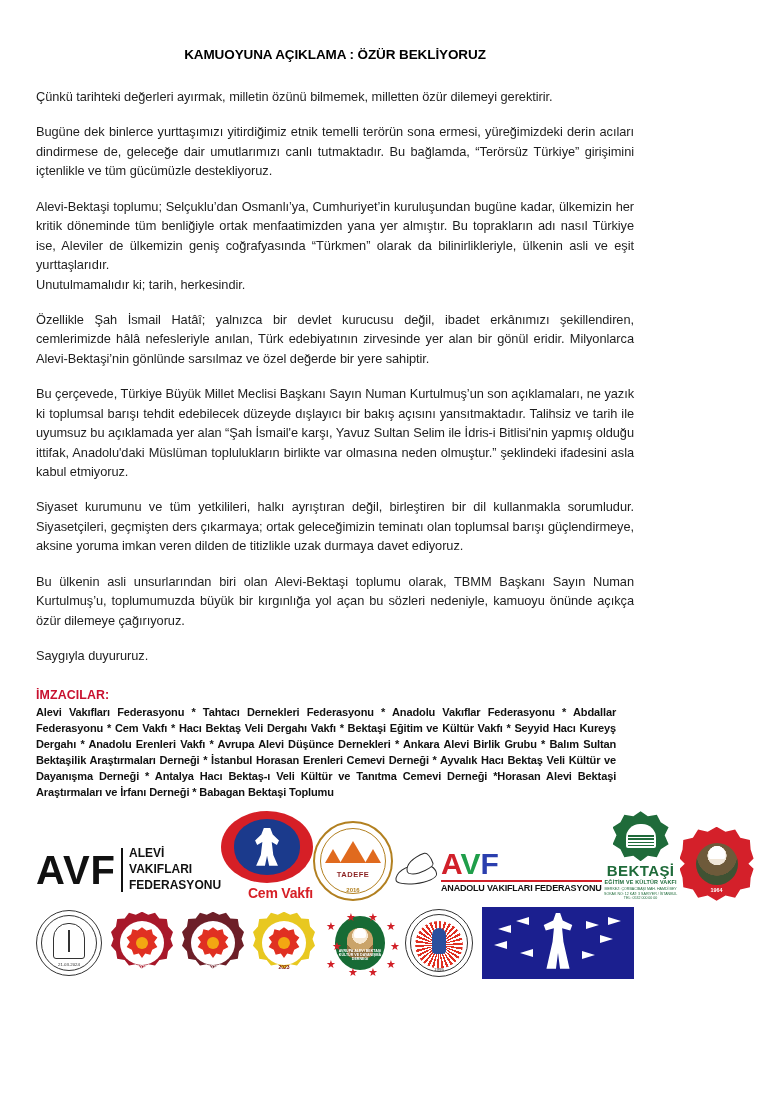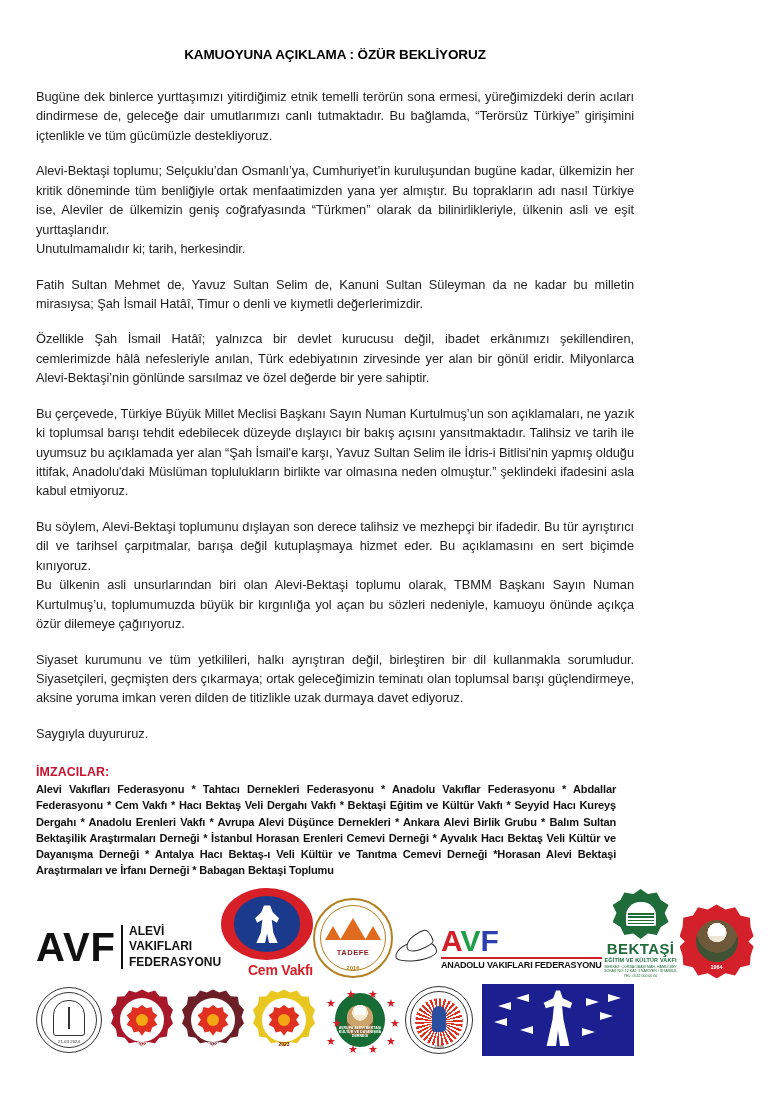--- a/index.html
+++ b/index.html
@@ -282,29 +282,28 @@
   .flag .dove.r { border-right: none; border-left: 13px solid #fff; }
 </style>
 </head>
 <body>
 
 <div class="page">
 
   <h1 class="doc-title">KAMUOYUNA AÇIKLAMA : ÖZÜR BEKLİYORUZ</h1>
 
   <div class="body-block">
+    <p class="para">Çünkü tarihteki değerleri ayırmak, milletin özünü bilmemek, milletten özür dilemeyi gerektirir.</p>
     <p class="para">Bugüne dek binlerce yurttaşımızı yitirdiğimiz etnik temelli terörün sona ermesi, yüreğimizdeki derin acıları dindirmese de, geleceğe dair umutlarımızı canlı tutmaktadır. Bu bağlamda, “Terörsüz Türkiye” girişimini içtenlikle ve tüm gücümüzle destekliyoruz.</p>
     <p class="para tight">Alevi-Bektaşi toplumu; Selçuklu’dan Osmanlı’ya, Cumhuriyet’in kuruluşundan bugüne kadar, ülkemizin her kritik döneminde tüm benliğiyle ortak menfaatimizden yana yer almıştır. Bu toprakların adı nasıl Türkiye ise, Aleviler de ülkemizin geniş coğrafyasında “Türkmen” olarak da bilinirlikleriyle, ülkenin asli ve eşit yurttaşlarıdır.</p>
     <p class="para">Unutulmamalıdır ki; tarih, herkesindir.</p>
-    <p class="para">Fatih Sultan Mehmet de, Yavuz Sultan Selim de, Kanuni Sultan Süleyman da ne kadar bu milletin mirasıysa; Şah İsmail Hatâî, Timur o denli ve kıymetli değerlerimizdir.</p>
     <p class="para">Özellikle Şah İsmail Hatâî; yalnızca bir devlet kurucusu değil, ibadet erkânımızı şekillendiren, cemlerimizde hâlâ nefesleriyle anılan, Türk edebiyatının zirvesinde yer alan bir gönül eridir. Milyonlarca Alevi-Bektaşi’nin gönlünde sarsılmaz ve özel değerde bir yere sahiptir.</p>
     <p class="para">Bu çerçevede, Türkiye Büyük Millet Meclisi Başkanı Sayın Numan Kurtulmuş’un son açıklamaları, ne yazık ki toplumsal barışı tehdit edebilecek düzeyde dışlayıcı bir bakış açısını yansıtmaktadır. Talihsiz ve tarih ile uyumsuz bu açıklamada yer alan “Şah İsmail'e karşı, Yavuz Sultan Selim ile İdris-i Bitlisi'nin yapmış olduğu ittifak, Anadolu'daki Müslüman toplulukların birlikte var olmasına neden olmuştur.” şeklindeki ifadesini asla kabul etmiyoruz.</p>
-    <p class="para tight">Bu söylem, Alevi-Bektaşi toplumunu dışlayan son derece talihsiz ve mezhepçi bir ifadedir. Bu tür ayrıştırıcı dil ve tarihsel çarpıtmalar, barışa değil kutuplaşmaya hizmet eder. Bu açıklamasını en sert biçimde kınıyoruz.</p>
+    <p class="para">Siyaset kurumunu ve tüm yetkilileri, halkı ayrıştıran değil, birleştiren bir dil kullanmakla sorumludur. Siyasetçileri, geçmişten ders çıkarmaya; ortak geleceğimizin teminatı olan toplumsal barışı güçlendirmeye, aksine yoruma imkan veren dilden de titizlikle uzak durmaya davet ediyoruz.</p>
     <p class="para">Bu ülkenin asli unsurlarından biri olan Alevi-Bektaşi toplumu olarak, TBMM Başkanı Sayın Numan Kurtulmuş’u, toplumumuzda büyük bir kırgınlığa yol açan bu sözleri nedeniyle, kamuoyu önünde açıkça özür dilemeye çağırıyoruz.</p>
-    <p class="para">Siyaset kurumunu ve tüm yetkilileri, halkı ayrıştıran değil, birleştiren bir dil kullanmakla sorumludur. Siyasetçileri, geçmişten ders çıkarmaya; ortak geleceğimizin teminatı olan toplumsal barışı güçlendirmeye, aksine yoruma imkan veren dilden de titizlikle uzak durmaya davet ediyoruz.</p>
     <p class="para">Saygıyla duyururuz.</p>
   </div>
 
   <div class="signers">
     <div class="signers-heading">İMZACILAR:</div>
     <div class="signers-body">Alevi Vakıfları Federasyonu * Tahtacı Dernekleri Federasyonu * Anadolu Vakıflar Federasyonu * Abdallar Federasyonu * Cem Vakfı * Hacı Bektaş Veli Dergahı Vakfı * Bektaşi Eğitim ve Kültür Vakfı * Seyyid Hacı Kureyş Dergahı * Anadolu Erenleri Vakfı * Avrupa Alevi Düşünce Dernekleri * Ankara Alevi Birlik Grubu * Balım Sultan Bektaşilik Araştırmaları Derneği * İstanbul Horasan Erenleri Cemevi Derneği * Ayvalık Hacı Bektaş Veli Kültür ve Dayanışma Derneği * Antalya Hacı Bektaş-ı Veli Kültür ve Tanıtma Cemevi Derneği *Horasan Alevi Bektaşi Araştırmaları ve İrfanı Derneği *  Babagan Bektaşi Toplumu</div>
   </div>
 
   <div class="logo-row row1">
 

